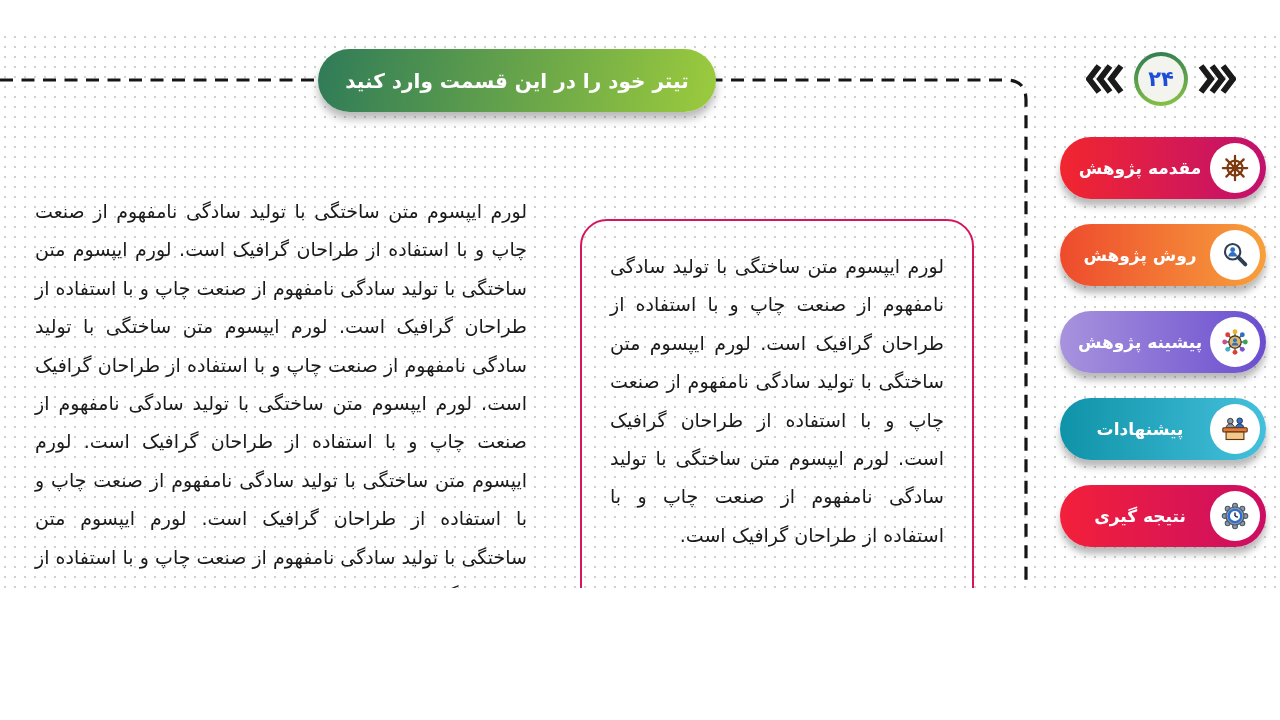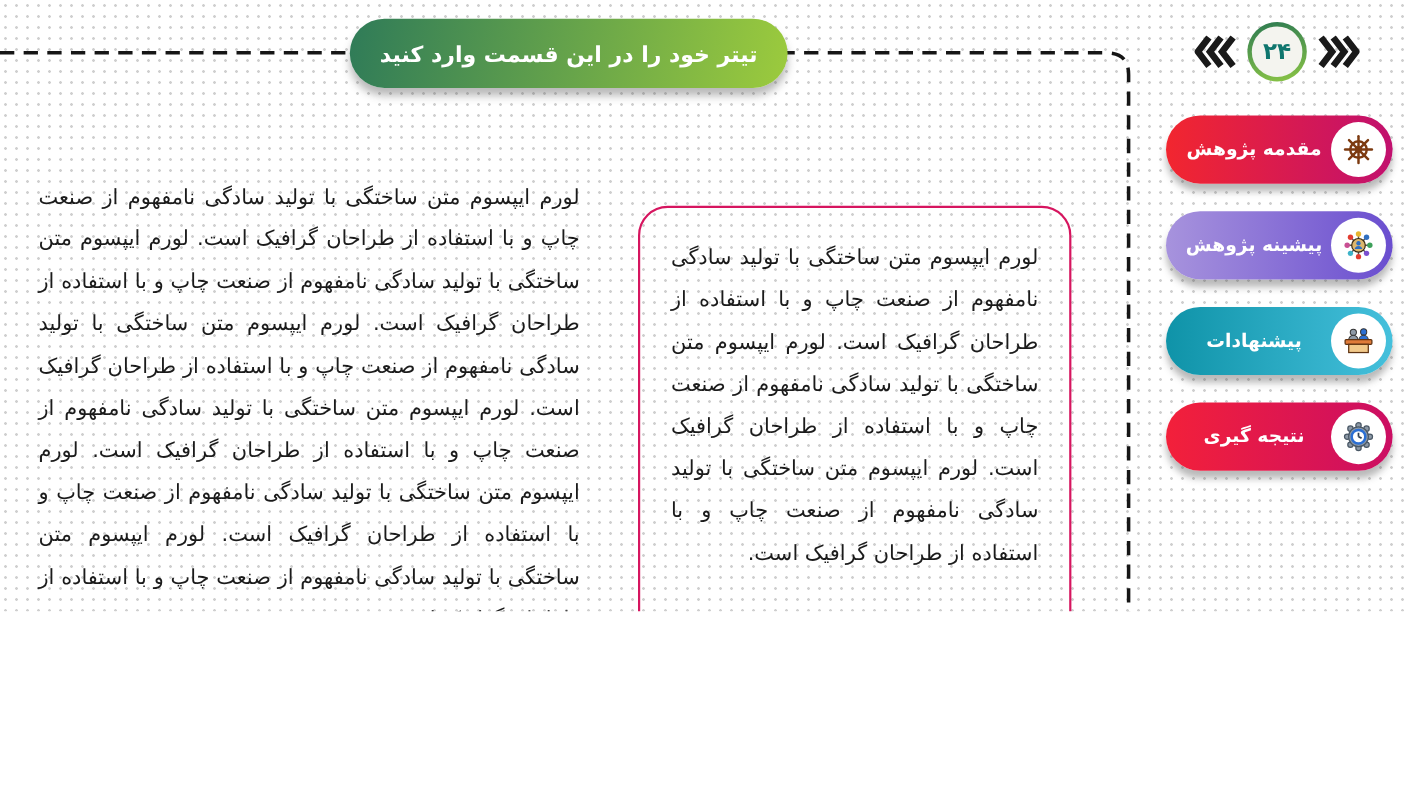--- a/index.html
+++ b/index.html
@@ -2,38 +2,39 @@
 <html lang="fa"><head>
 <meta charset="utf-8">
 <style>
   html,body{margin:0;padding:0;}
   .slide{
     position:relative;width:1280px;height:556px;overflow:hidden;
     background-color:#ffffff;
     background-image:radial-gradient(circle,#cfcfcf 1.1px,transparent 1.4px);
     background-size:10px 10px;
     font-family:"DejaVu Sans",sans-serif;
+    margin-top:32px;
   }
   .dash-svg{position:absolute;left:0;top:0;width:1280px;height:720px;}
 
   
   .banner{
     position:absolute;left:318px;top:17px;width:398px;height:63px;
     border-radius:32px;display:flex;align-items:center;justify-content:center;
     color:#ffffff;font-size:20px;font-weight:bold;
     box-shadow:0 7px 8px rgba(70,70,70,.38);
   }
 
   
   .pagenav{position:absolute;top:20px;right:44px;display:flex;align-items:center;gap:10px;}
   .chev{display:block;}
   .page-circle{width:54px;height:54px;border-radius:50%;display:grid;place-items:center;
     background:linear-gradient(170deg,#2c7a52,#8cc645);}
   .page-inner{width:46px;height:46px;border-radius:50%;background:#f4f4ef;
-    display:grid;place-items:center;font-size:21px;font-weight:bold;color:#0f766e;}
+    display:grid;place-items:center;font-size:21px;font-weight:bold;color:#1d4ed8;}
 
   
   .body-text{
     position:absolute;left:35px;top:160px;width:492px;margin:0;
     font-size:19px;line-height:38.4px;text-align:justify;color:#1b1b1b;direction:rtl;
   }
 
   
   .callout-box{
     position:absolute;left:580px;top:187px;width:394px;height:418px;
@@ -115,20 +116,31 @@
               <line x1="16" y1="16" x2="6.8" y2="6.8"></line>
     <line x1="16" y1="16" x2="16" y2="3"></line>
               <line x1="16" y1="16" x2="25.2" y2="6.8"></line>
   </g>
             <circle cx="16" cy="16" r="3.4" fill="#7c3a10"></circle>
           </svg>
         </span>
   </div>
 
 
+  <div class="menu-item" style="background: linear-gradient(90deg, rgb(238, 75, 45), rgb(247, 160, 60));">
+    <span class="menu-label">روش پژوهش</span>
+    <span class="icon-circle">
+          <svg width="30" height="30" viewBox="0 0 32 32">
+  <circle cx="13.5" cy="12.5" r="8.2" fill="#ffffff" stroke="#2e3f52" stroke-width="2.2"></circle>
+  <circle cx="13.5" cy="10.3" r="2.6" fill="#2f6fc0"></circle>
+  <path d="M8.8 17.6 a4.7 4.7 0 0 1 9.4 0 Z" fill="#2f6fc0"></path>
+  <line x1="19.6" y1="18.6" x2="27" y2="26" stroke="#2e3f52" stroke-width="4.2" stroke-linecap="round"></line>
+          </svg>
+        </span>
+  </div>
 
   <div class="menu-item" style="background: linear-gradient(90deg, rgb(167, 147, 221), rgb(106, 78, 207));">
     <span class="menu-label">پیشینه پژوهش</span>
     <span class="icon-circle">
           <svg width="30" height="30" viewBox="0 0 32 32">
   <g stroke="#555" stroke-width="1.4">
     <line x1="16" y1="16" x2="27" y2="16"></line>
               <line x1="16" y1="16" x2="23.8" y2="23.8"></line>
     <line x1="16" y1="16" x2="16" y2="27"></line>
               <line x1="16" y1="16" x2="8.2" y2="23.8"></line>

